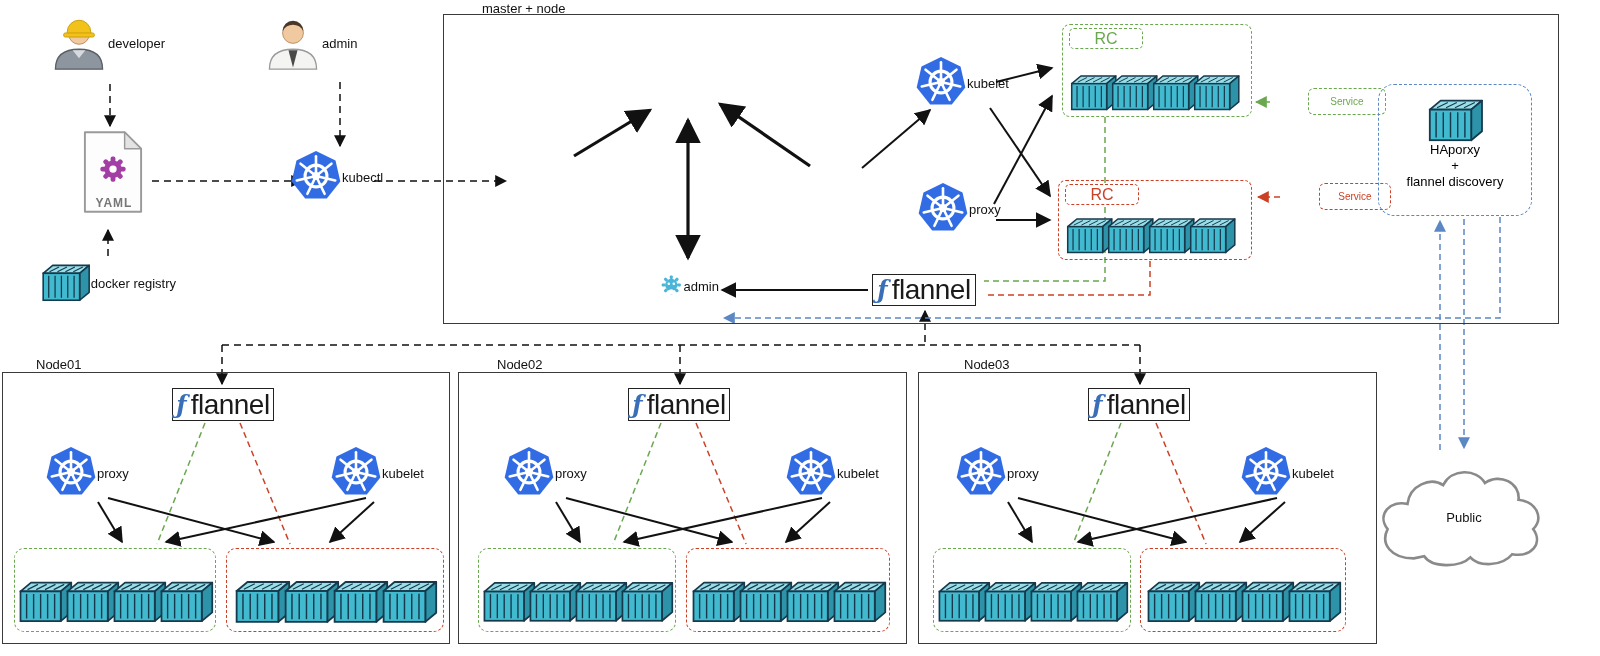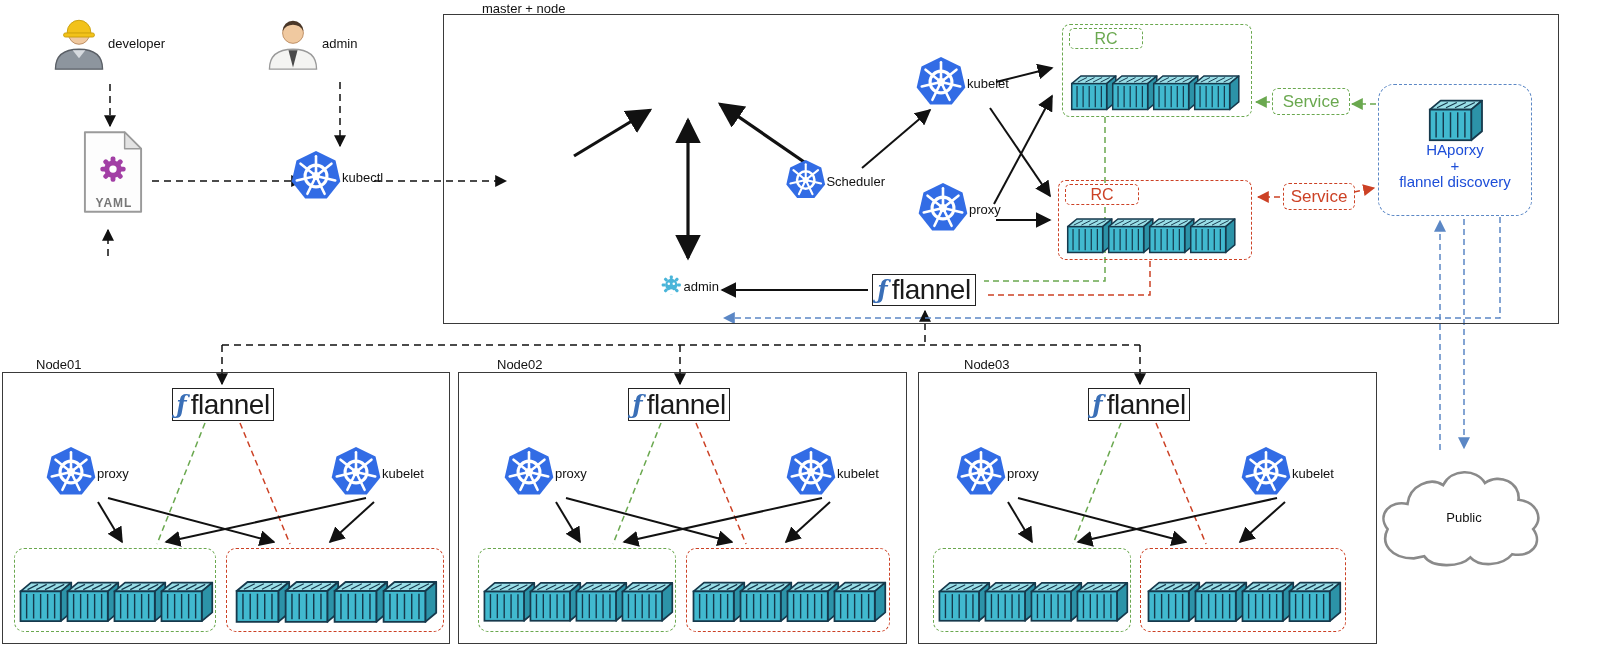--- a/index.html
+++ b/index.html
@@ -18,25 +18,25 @@
   .rcbox{position:absolute;border:1.5px dashed #6aa84f;border-radius:8px;box-sizing:border-box;}
   .rcbox.red{border-color:#cc4125;}
   .rctag{position:absolute;left:6px;top:3px;width:72px;height:19px;border:1.3px dashed #6aa84f;
          border-radius:5px;display:flex;align-items:center;justify-content:center;
          font-size:16px;color:#6aa84f;background:#fff;}
   .rctag.red{border-color:#cc4125;color:#cc4125;}
   .crow{position:absolute;left:5px;bottom:5px;display:flex;}
   .crow svg{margin-left:-9px;}
   .crow svg:first-child{margin-left:0;}
   .svc{position:absolute;border:1.4px dashed #6aa84f;border-radius:6px;background:#fff;
-       display:flex;align-items:center;justify-content:center;font-size:17px;color:#6aa84f;box-sizing:border-box;}
+       display:flex;align-items:center;justify-content:center;font-size:10px;color:#6aa84f;box-sizing:border-box;margin-left:36px;}
   .svc.red{border-color:#cc4125;color:#cc4125;}
   .hap{position:absolute;left:1378px;top:84px;width:154px;height:132px;border:1.6px dashed #5b87c5;
        border-radius:16px;display:flex;flex-direction:column;align-items:center;padding-top:12px;box-sizing:border-box;}
-  .hap .line{font-size:15px;color:#1d4ed8;line-height:16px;text-align:center;}
+  .hap .line{font-size:13px;color:#000000;line-height:16px;text-align:center;}
   .nodebox{position:absolute;border:1.2px solid #3a3a3a;}
   .podbox{position:absolute;border:1.6px dashed #6aa84f;border-radius:10px;display:flex;
           align-items:flex-end;justify-content:center;padding-bottom:7px;box-sizing:border-box;}
   .podbox.red{border-color:#cc4125;}
   .podbox svg{margin-left:-9px;}
   .podbox svg:first-child{margin-left:0;}
   .yamltxt{position:absolute;font-size:12px;font-weight:bold;color:#777;letter-spacing:1px;text-align:center;}
   .cloudlbl{position:absolute;font-size:13px;color:#111;text-align:center;}
   
   .wires{position:absolute;left:0;top:0;pointer-events:none;}
@@ -237,37 +237,37 @@
     <div class="lbl">admin</div>
   </div>
 
   <div class="comp" style="left:82px;top:130px;width:64px">
     <svg width="62" height="84">
         <use href="#sym-file"></use>
       </svg>
   </div>
   <div class="yamltxt" style="left:82px;top:196px;width:64px">YAML</div>
 
+  <div class="comp" style="left:40px;top:258px;width:136px">
+    <svg width="62" height="48">
+        <use href="#sym-container"></use>
+      </svg>
+    <div class="lbl">docker registry</div>
+  </div>
 
   <div class="comp" style="left:290px;top:150px;width:100px">
     <svg width="52" height="52">
         <use href="#sym-k8s"></use>
       </svg>
     <div class="lbl">kubectl</div>
   </div>
 
   <div class="outline" style="left:443px;top:14px;width:1114px;height:308px"></div>
   <div class="boxtitle" style="left:482px;top:1px">master + node</div>
 
-  <div class="comp" style="left:785px;top:154px;width:100px">
-    <svg width="52" height="52">
-        <use href="#sym-k8s"></use>
-      </svg>
-    <div class="lbl">Scheduler</div>
-  </div>
   <div class="comp" style="left:915px;top:56px;width:100px">
     <svg width="52" height="52">
         <use href="#sym-k8s"></use>
       </svg>
     <div class="lbl">kubelet</div>
   </div>
   <div class="comp" style="left:917px;top:182px;width:100px">
     <svg width="52" height="52">
         <use href="#sym-k8s"></use>
       </svg>

